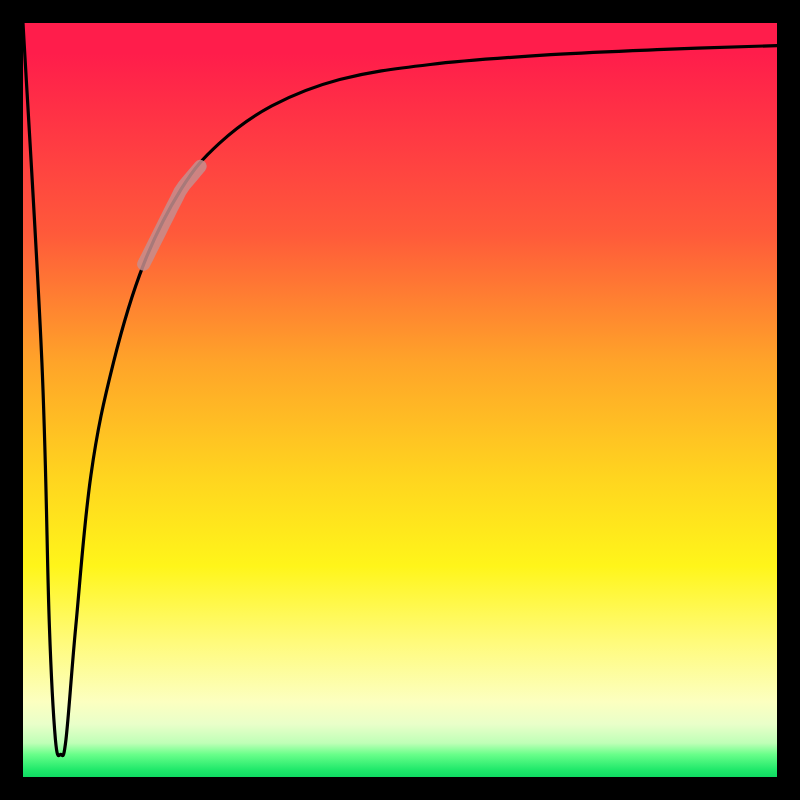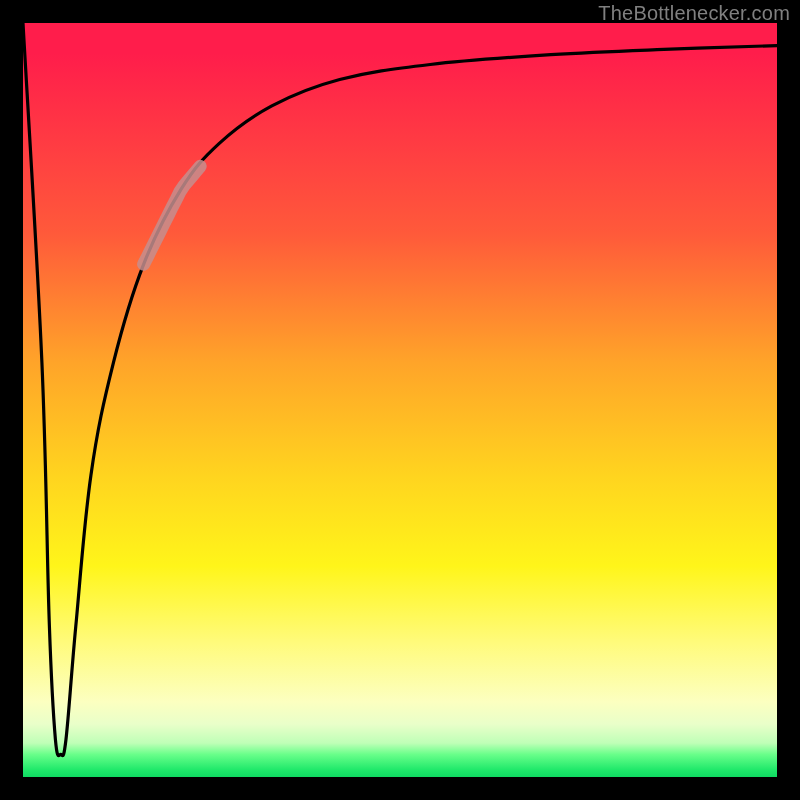--- a/index.html
+++ b/index.html
@@ -67,15 +67,14 @@
 
 <div class="frame">
 
   <div class="plot-area"></div>
 
   <svg class="curve" viewBox="0 0 754 754">
     <path d="M 0.0 0.0 C 3.4 61.1, 14.1 230.7, 18.9 339.3 C 23.6 447.9, 23.9 535.3, 26.4 603.2 C 28.8 671.1, 30.4 693.2, 32.4 716.3 C 34.5 739.4, 35.8 731.4, 37.7 731.4 C 39.6 731.4, 40.3 739.4, 43.0 716.3 C 45.7 693.2, 48.3 650.7, 52.8 603.2 C 57.3 555.7, 61.1 499.9, 67.9 452.4 C 74.6 404.9, 81.0 377.3, 90.5 339.3 C 100.0 301.3, 108.4 272.5, 120.6 241.3 C 132.9 210.1, 144.8 187.6, 158.3 165.9 C 171.9 144.2, 179.8 135.6, 196.0 120.6 C 212.3 105.7, 227.1 94.5, 248.8 82.9 C 270.5 71.4, 288.2 64.0, 316.7 56.5 C 345.2 49.1, 369.2 45.9, 407.2 41.5 C 445.2 37.0, 485.7 34.4, 527.8 31.7 C 569.9 29.0, 600.2 28.0, 640.9 26.4 C 681.6 24.8, 733.6 23.3, 754.0 22.6" id="curve-path" fill="none" stroke="#000000" stroke-width="3.2" stroke-linecap="round" stroke-linejoin="round"></path>
     <path d="M 120.6 241.3 L 124.7 233.2 L 128.7 225.1 L 132.8 217.0 L 136.8 209.0 L 140.8 200.9 L 144.9 192.8 L 148.9 184.7 L 153.0 176.7 L 157.0 168.6 L 161.0 162.6 L 165.1 157.8 L 169.1 153.0 L 173.2 148.1 L 177.2 143.3" id="highlight-path" fill="none" stroke="#c68e8e" stroke-opacity="0.85" stroke-width="13" stroke-linecap="round"></path>
   </svg>
 
-  <div class="attribution">TheBottlenecker.com</div>
 
 </div>
 
 </body></html>

